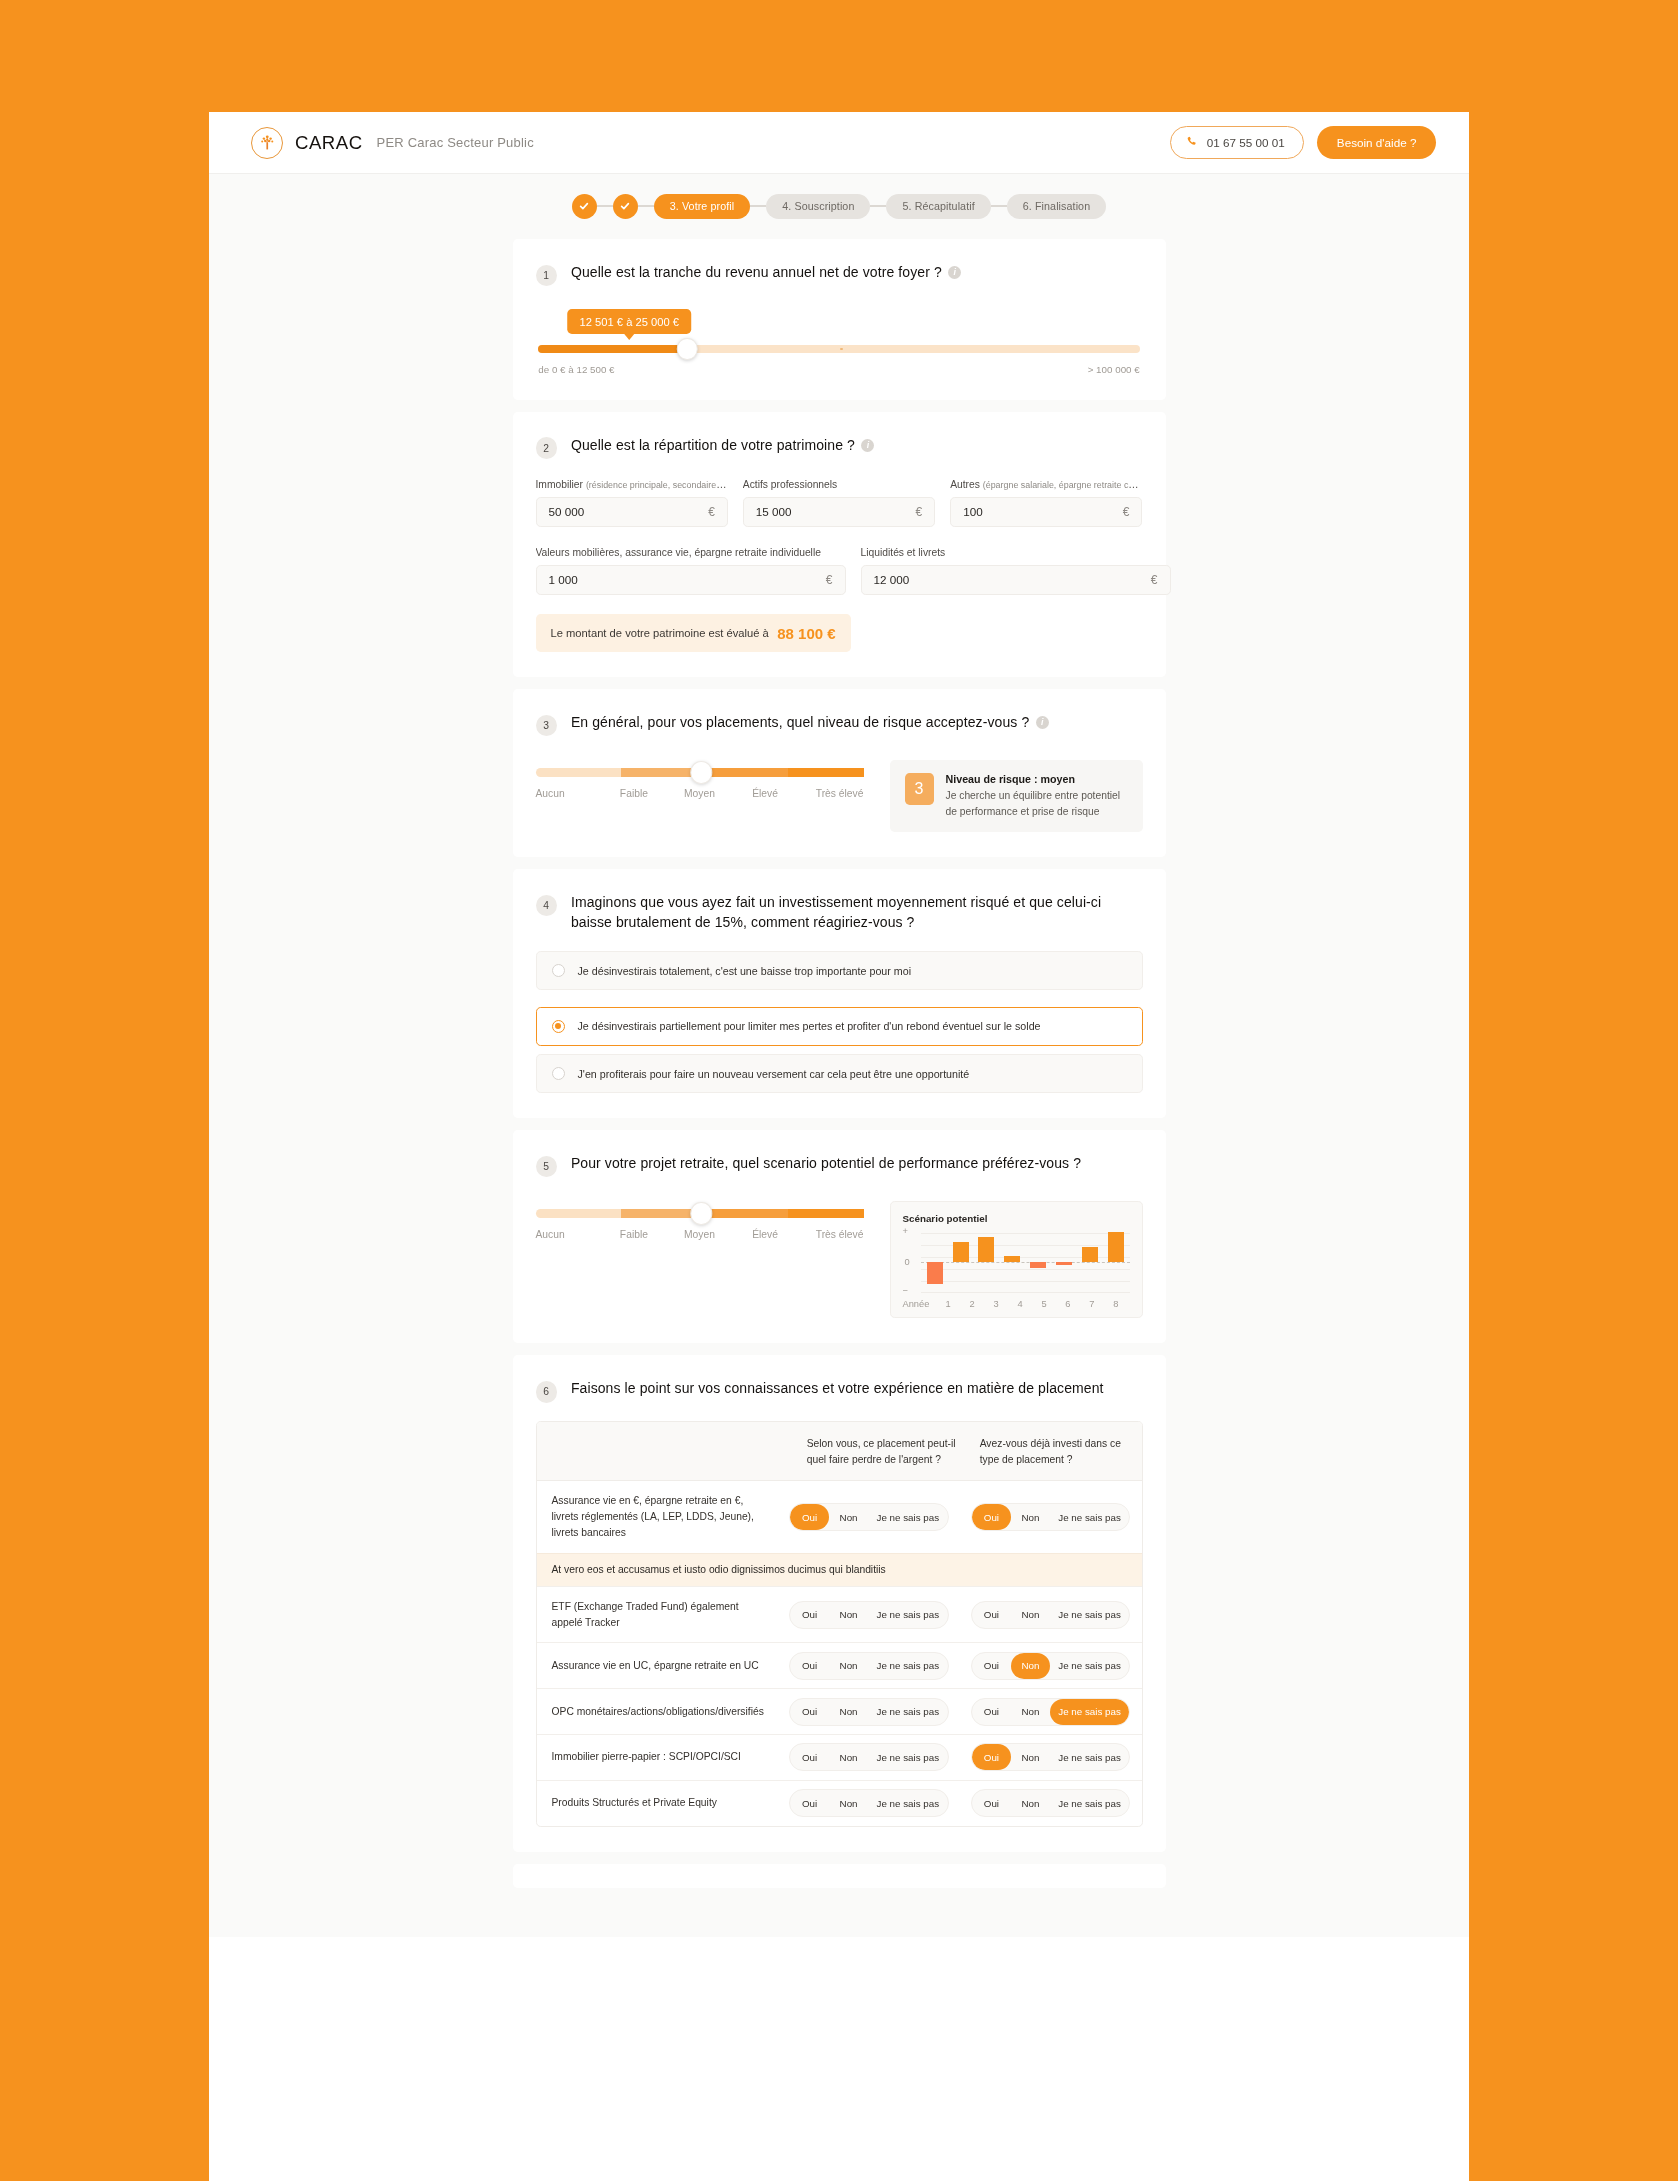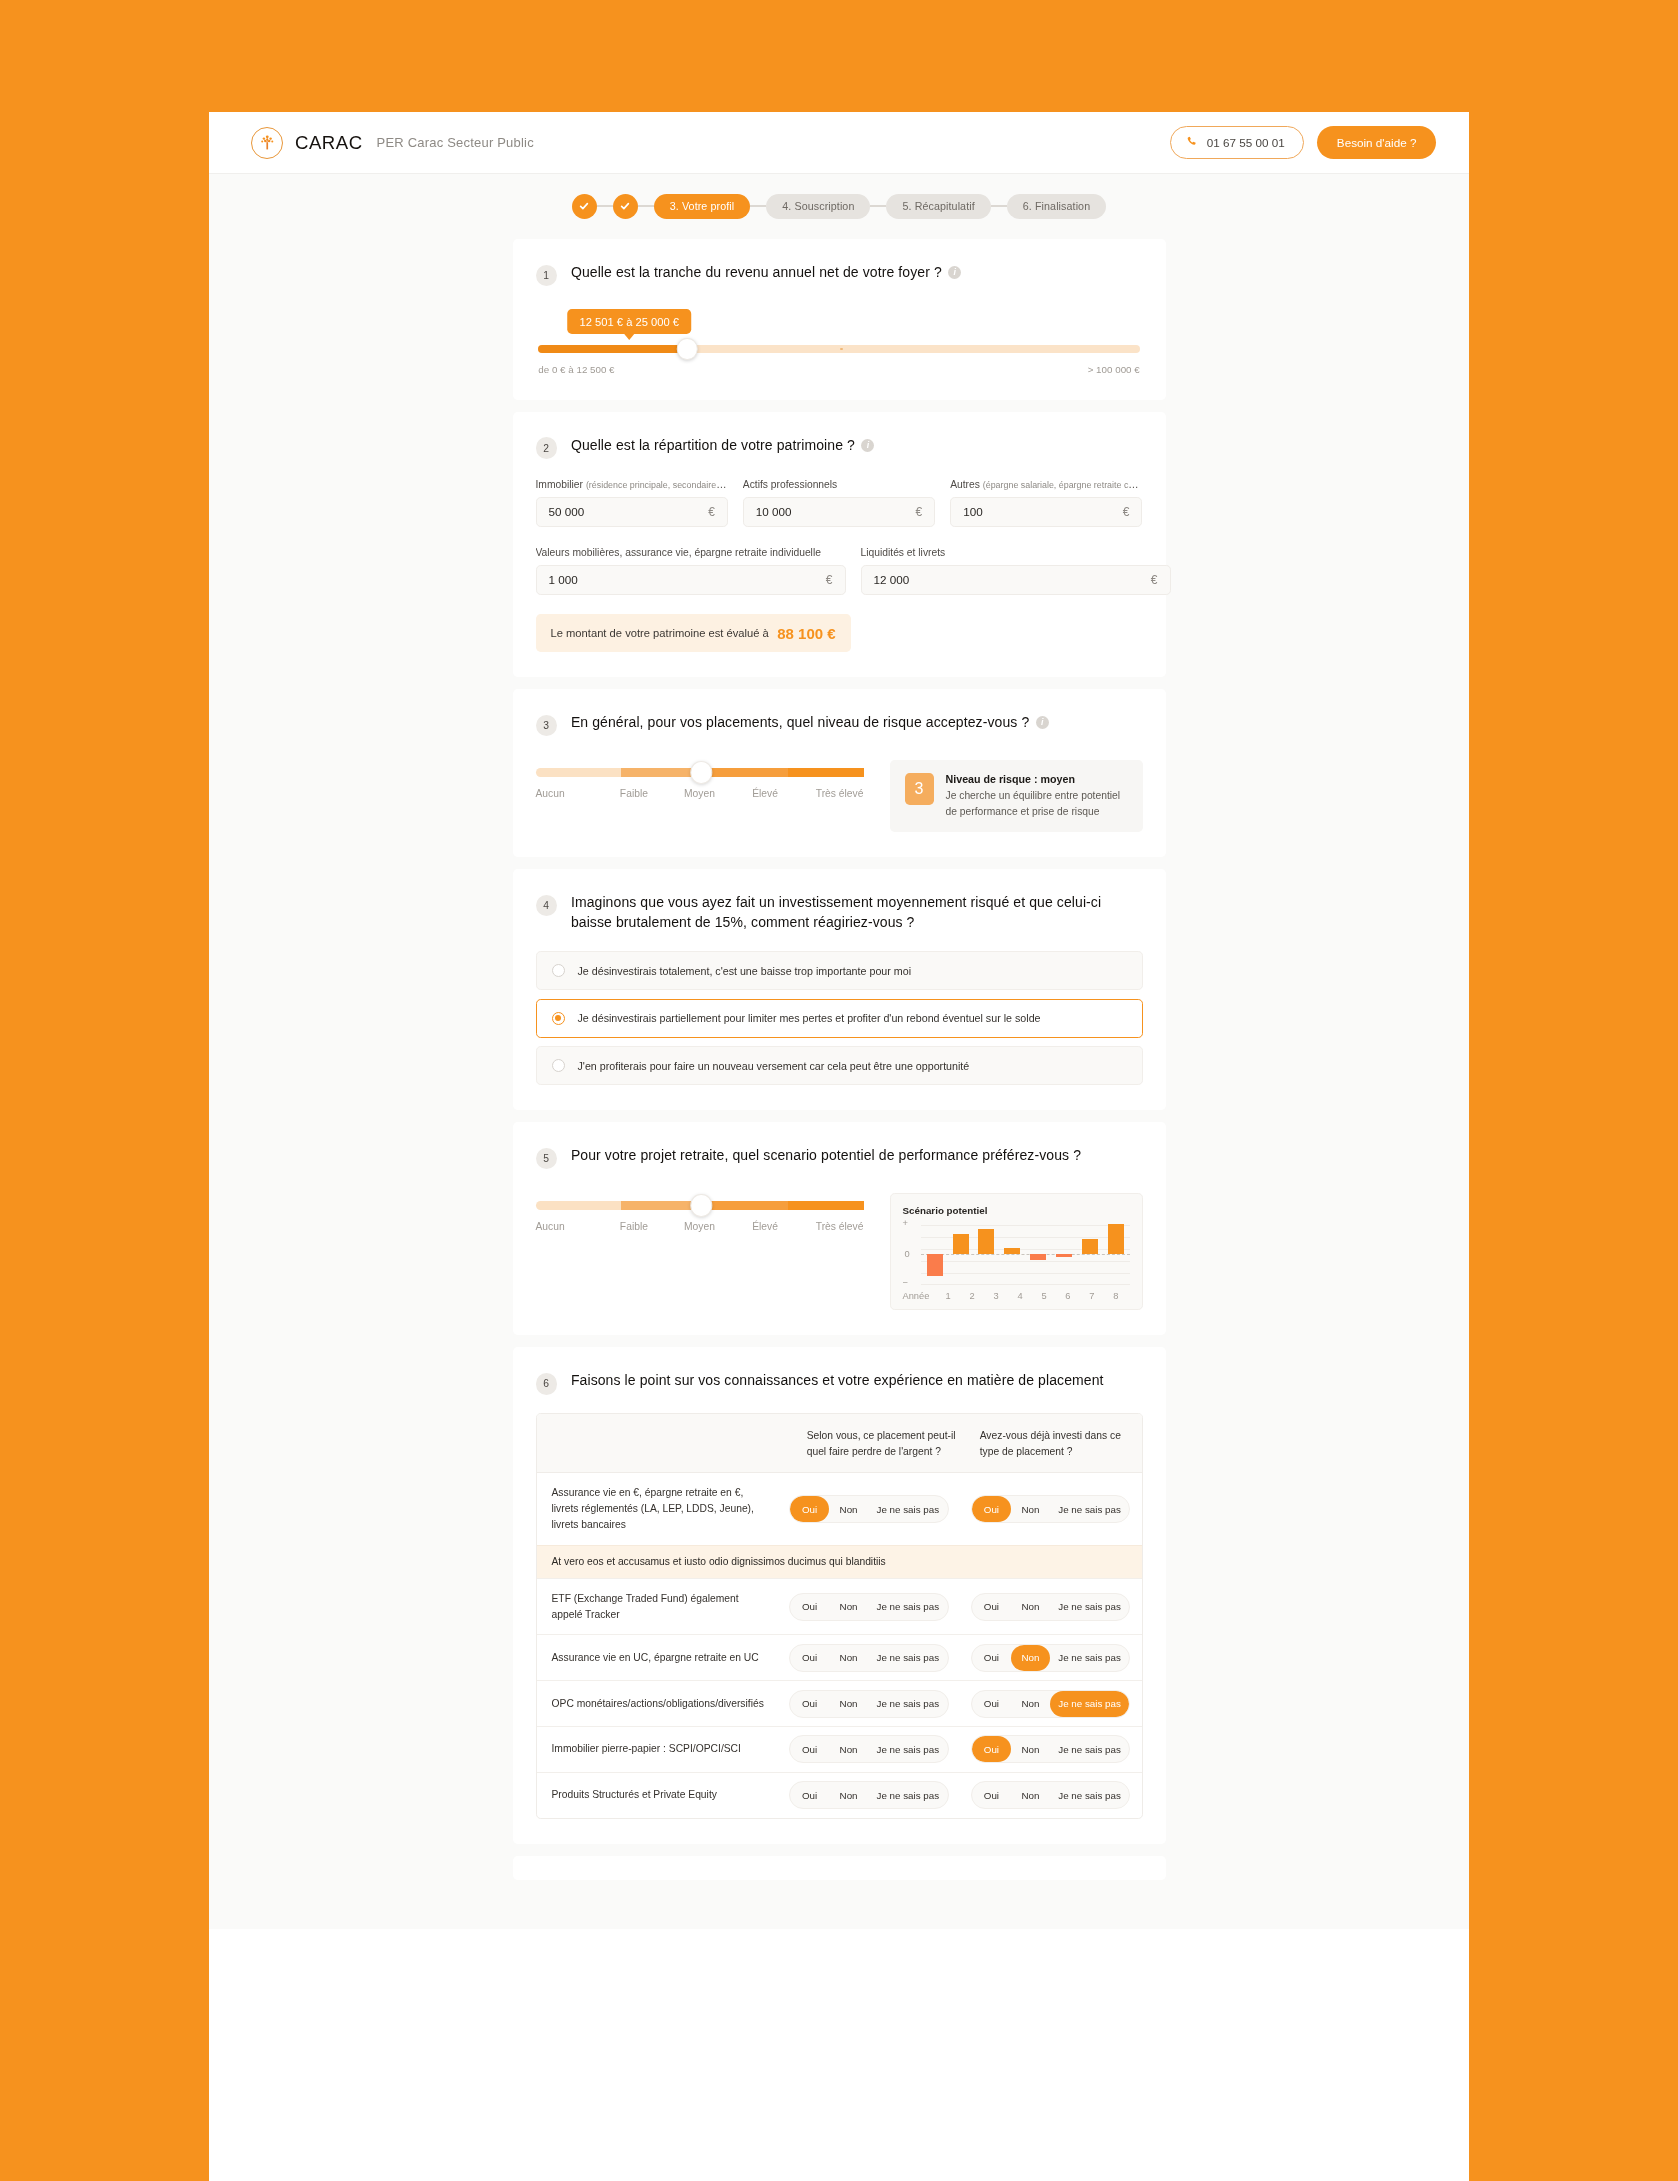--- a/index.html
+++ b/index.html
@@ -192,21 +192,21 @@
   .risk-info-desc { font-size: 10.3px; color: #5d5953; line-height: 1.5; margin-top: 2.8px; }
 
   
   .options { margin-top: 18.6px; display: flex; flex-direction: column; gap: 8.4px; }
   .option {
     display: flex; align-items: center; gap: 13px;
     background: #FAF9F7; border: 0.9px solid #F1EEEA; border-radius: 4.7px;
     padding: 12px 15px; font-size: 10.7px; color: #35312d; cursor: pointer;
   }
   .option.selected {
-    background: #fff; border: 1.5px solid #F6921E; padding: 12px 15px;
+    background: #fff; border: 1.5px solid #F6921E; padding: 12px 15px; margin-top: 8px;
   }
   .radio {
     width: 13px; height: 13px; border-radius: 50%;
     border: 1.2px solid #D7D3CE; background: #fff; flex: none;
     display: flex; align-items: center; justify-content: center;
   }
   .option.selected .radio { border-color: #F6921E; }
   .option.selected .radio::after {
     content: ""; width: 6.5px; height: 6.5px; border-radius: 50%; background: #F6921E;
   }
@@ -401,21 +401,21 @@
             <span class="field-value">50 000</span>
             <span class="field-unit">€</span>
           </div>
         </div>
         <div class="field">
           <div class="field-label">
             <span>Actifs professionnels</span>
             <em></em>
           </div>
           <div class="field-box">
-            <span class="field-value">10 000</span>
+            <span class="field-value">15 000</span>
             <span class="field-unit">€</span>
           </div>
         </div>
         <div class="field">
           <div class="field-label">
             <span>Autres</span>
             <em>(épargne salariale, épargne retraite collective...)</em>
           </div>
           <div class="field-box">
             <span class="field-value">100</span>

